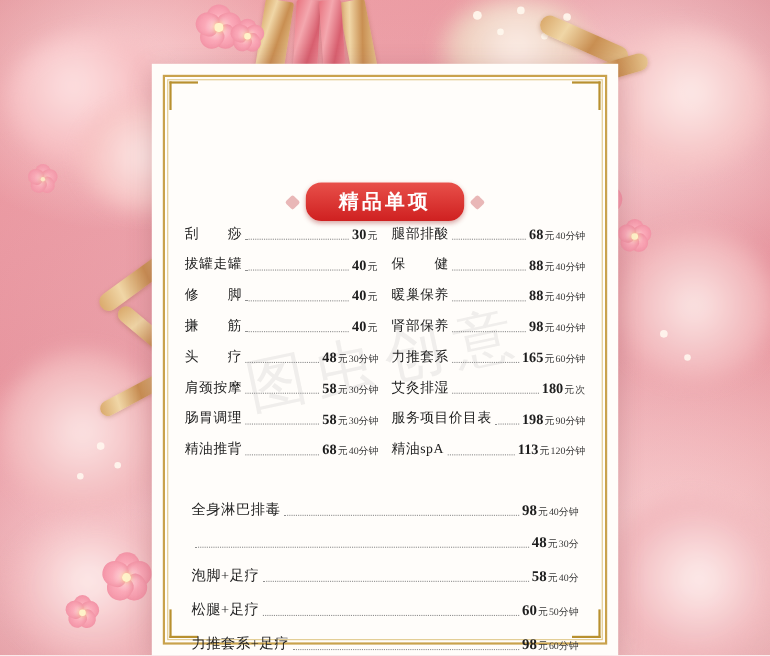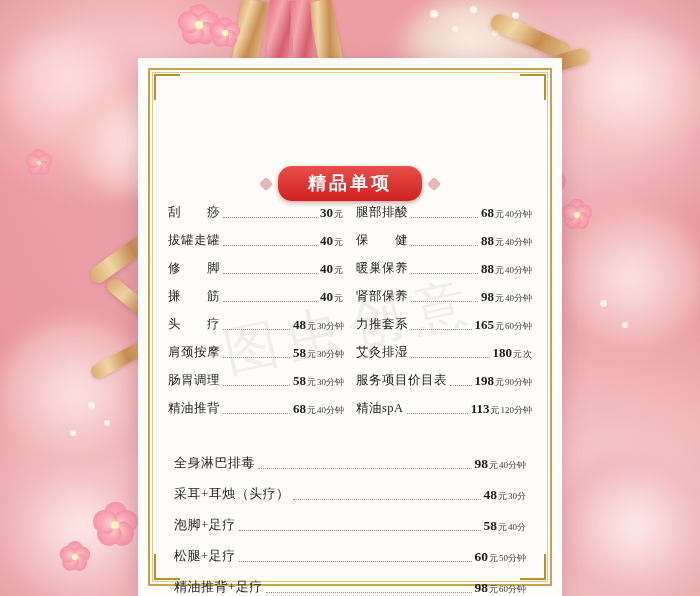--- a/index.html
+++ b/index.html
@@ -487,21 +487,20 @@
 
       <div class="row">
         <span class="nm">全身淋巴排毒</span>
         <span class="dots"></span>
         <span class="price">98</span>
           <span class="unit">元</span>
           <span class="unit">40分钟</span>
       </div>
 
       <div class="row">
-        <span class="nm">采耳+耳烛（头疗）</span>
         <span class="dots"></span>
         <span class="price">48</span>
           <span class="unit">元</span>
           <span class="unit">30分</span>
       </div>
 
       <div class="row">
         <span class="nm">泡脚+足疗</span>
         <span class="dots"></span>
         <span class="price">58</span>
@@ -511,21 +510,21 @@
 
       <div class="row">
         <span class="nm">松腿+足疗</span>
         <span class="dots"></span>
         <span class="price">60</span>
           <span class="unit">元</span>
           <span class="unit">50分钟</span>
       </div>
 
       <div class="row">
-        <span class="nm">精油推背+足疗</span>
+        <span class="nm">力推套系+足疗</span>
         <span class="dots"></span>
         <span class="price">98</span>
           <span class="unit">元</span>
           <span class="unit">60分钟</span>
       </div>
 
     </div>
   </div>
 
 </div>

